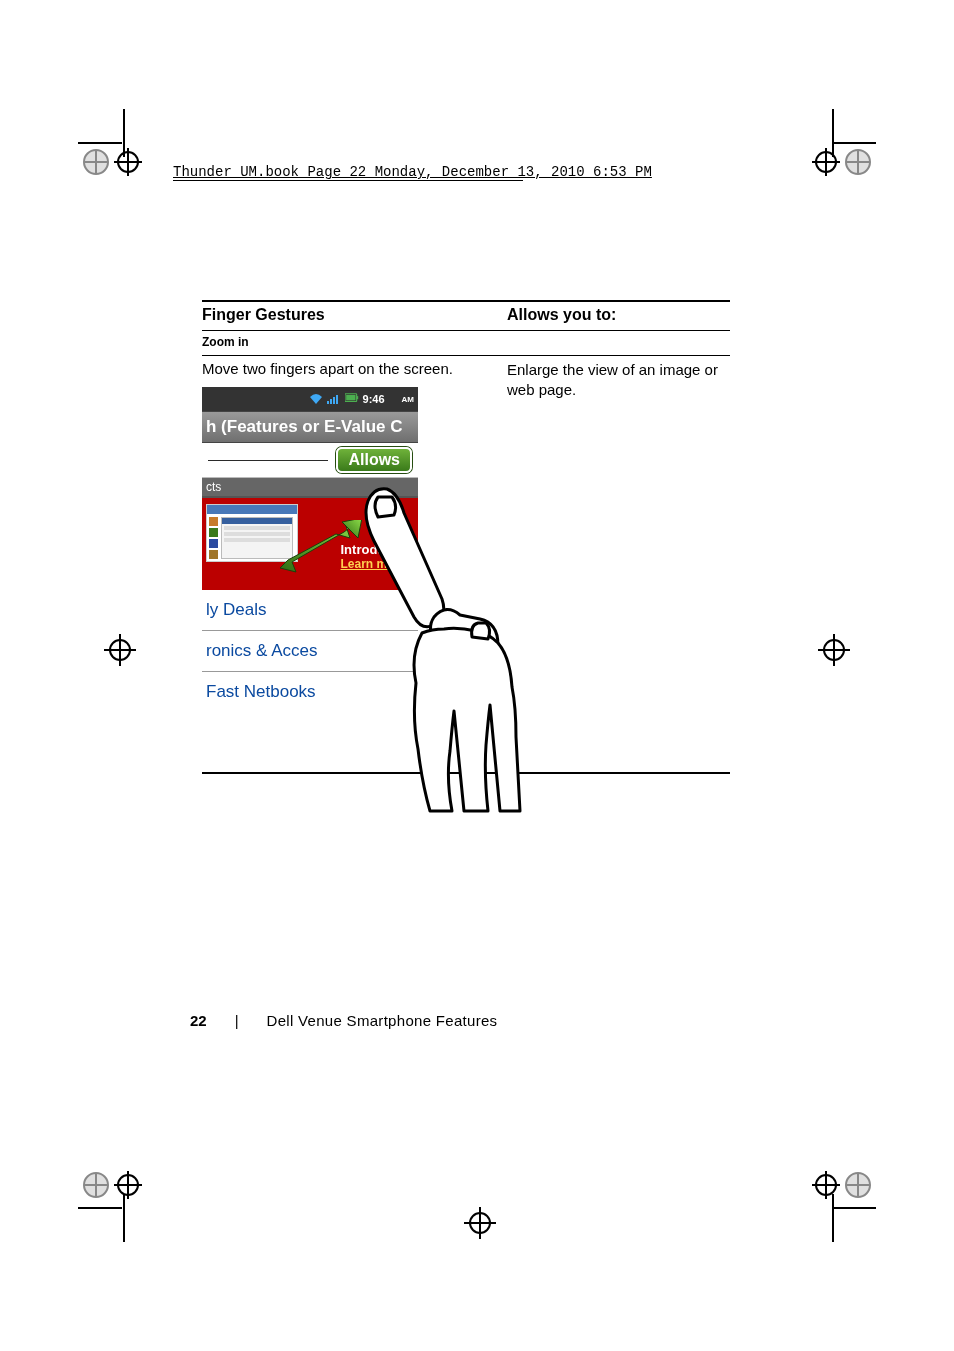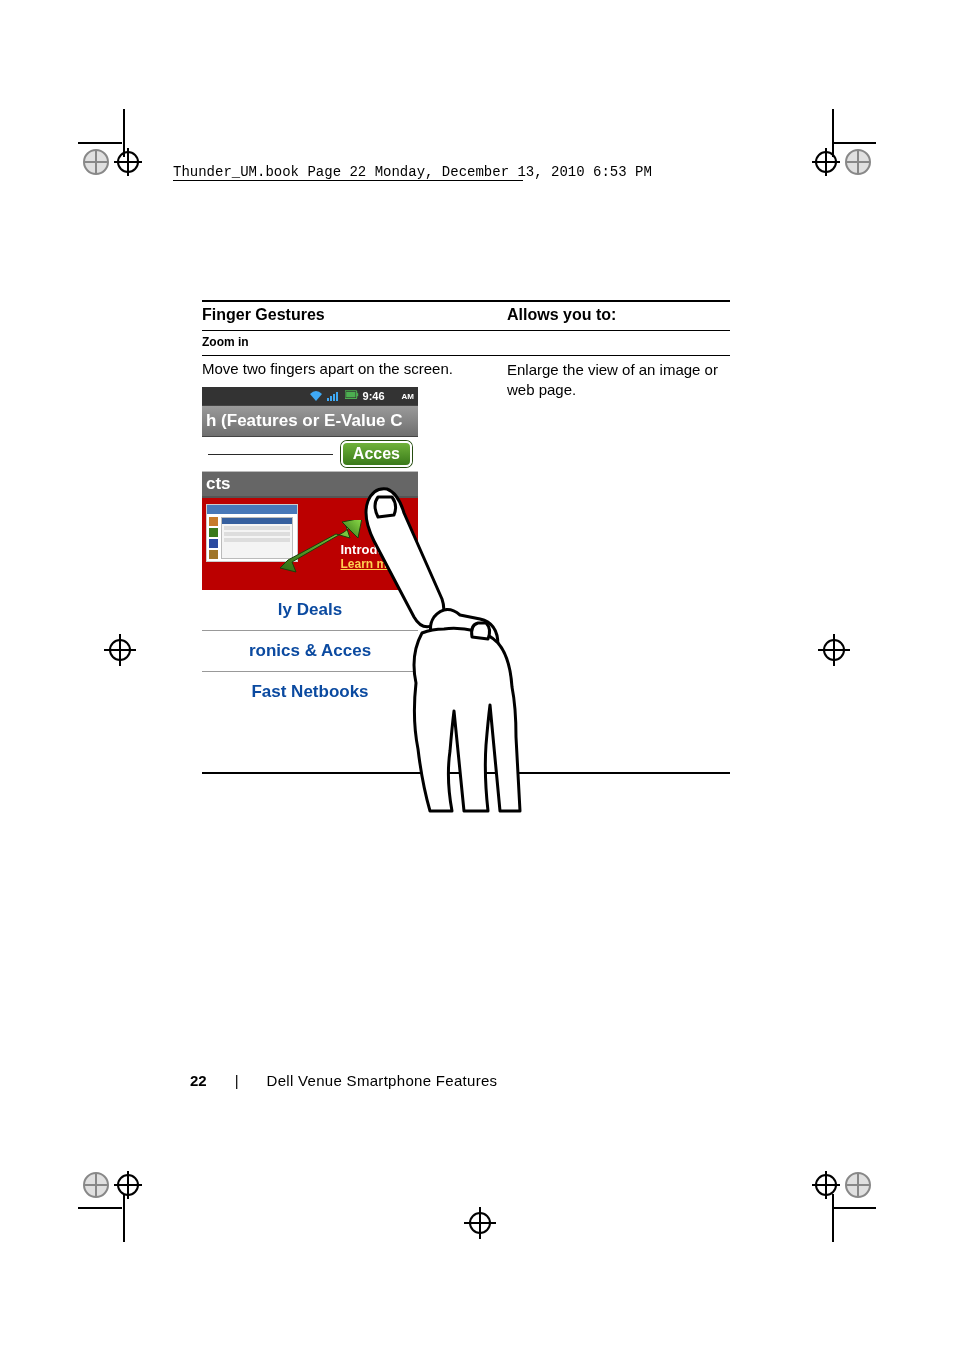--- a/index.html
+++ b/index.html
@@ -13,20 +13,21 @@
     color: #000;
   }
 
   
   .running-head {
     position: absolute;
     top: 164px;
     left: 173px;
     font-family: "Courier New", monospace;
     font-size: 14px;
+    text-decoration: underline;
   }
   .running-head-underline {
     position:absolute;
     top:180px;
     left:173px;
     width:350px;
     border-top:1px solid #000;
   }
 
   
@@ -98,21 +99,21 @@
   .body-row .col-right { flex:1; line-height:1.35; }
 
   
   .phone-illus {
     margin-top:10px;
     width:216px;
     position:relative;
   }
   .status-bar {
     background:#333;
-    height:18px;
+    height:24px;
     display:flex;
     justify-content:flex-end;
     align-items:center;
     gap:4px;
     padding:0 4px;
     font-size:11px;
     color:#fff;
     font-weight:bold;
   }
   .status-bar .wifi, .status-bar .sig, .status-bar .batt {
@@ -153,22 +154,22 @@
     font-weight:bold;
     font-size:16px;
     border:2px solid #fff;
     border-radius:6px;
     padding:2px 10px;
     box-shadow:0 0 0 1px #264d10;
   }
   .cts-row {
     background:#666;
     color:#fff;
-    font-weight:bold;
-    font-size:17px;
+    font-weight:normal;
+    font-size:12px;
     padding:2px 4px;
     border-bottom:2px solid #555;
   }
   .ad-box {
     background:#b00;
     height:92px;
     position:relative;
     overflow:hidden;
   }
   .ad-thumb {
@@ -189,46 +190,45 @@
     text-align:left;
   }
   .ad-text .learn { color:#ffd050; text-decoration:underline; font-size:12px;}
   .arrow-green {
     position:absolute;
     left:70px; top:22px;
     width:90px; height:56px;
   }
   .link-row {
     color:#0b4aa0;
-    font-weight:bold;
+    font-weight:normal;
     font-size:17px;
     padding:10px 4px;
     border-bottom:1px solid #999;
-    text-align:center;
   }
   .link-row.noborder { border-bottom:none; }
 
   
   .hand-overlay {
     position:absolute;
     left:100px;
     top:96px;
     width:300px;
     height:330px;
     pointer-events:none;
   }
 
   .bottom-rule {
     margin-top:18px;
   }
 
   
   .footer {
     position:absolute;
-    top:1072px;
+    top:1012px;
     left:190px;
     font-size:15px;
     display:flex;
     align-items:center;
     gap:28px;
   }
   .footer .pn { font-weight:bold; }
   .footer .sep { color:#000; }
   .footer .title { letter-spacing:0.3px; }
 </style>
@@ -354,21 +354,21 @@
                 <rect x="1.5" y="2.5" width="12" height="7" fill="#4caf50"></rect>
                 <rect x="15" y="4" width="2" height="4" fill="#4caf50"></rect>
               </svg>
           </span>
           <span class="time">9:46</span>
             <span class="ampm">AM</span>
         </div>
         <div class="grey-band">h (Features or E-Value C</div>
         <div class="search-row">
           <div class="search-input-line"></div>
-          <div class="search-btn">Acces</div>
+          <div class="search-btn">Allows</div>
         </div>
         <div class="cts-row">cts</div>
         <div class="ad-box">
           <div class="ad-thumb">
             <div class="bar"></div>
             <div style="position:absolute;left:2px;top:12px;">
               <div style="width:9px;height:9px;background:#c77b2a;margin-bottom:2px;"></div>
               <div style="width:9px;height:9px;background:#3a7a1a;margin-bottom:2px;"></div>
               <div style="width:9px;height:9px;background:#2a4aa0;margin-bottom:2px;"></div>
               <div style="width:9px;height:9px;background:#a0762a;"></div>

